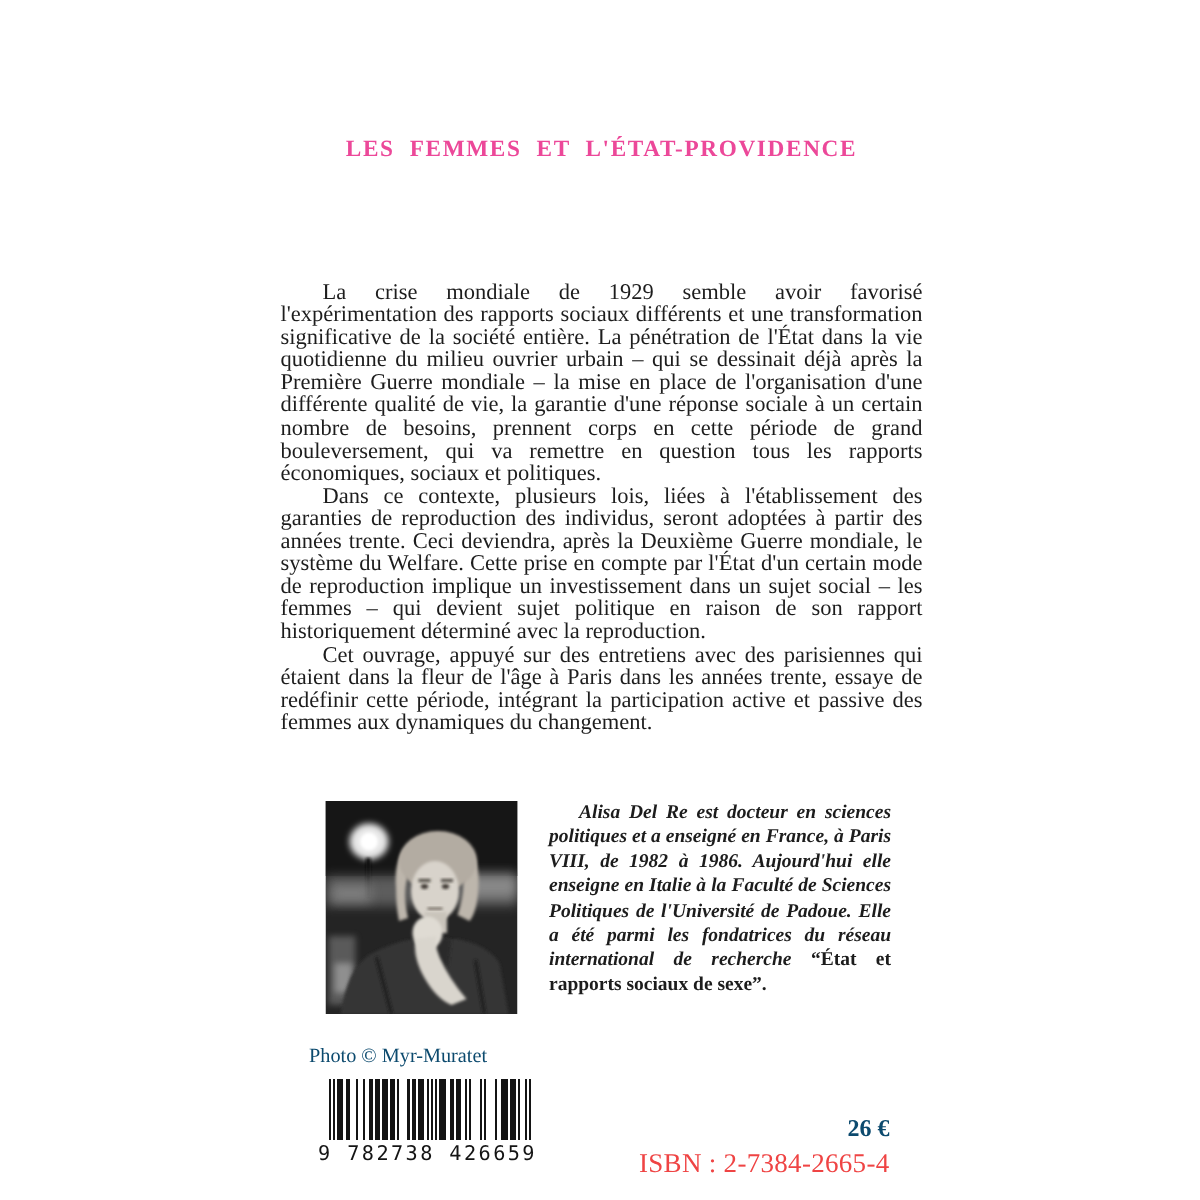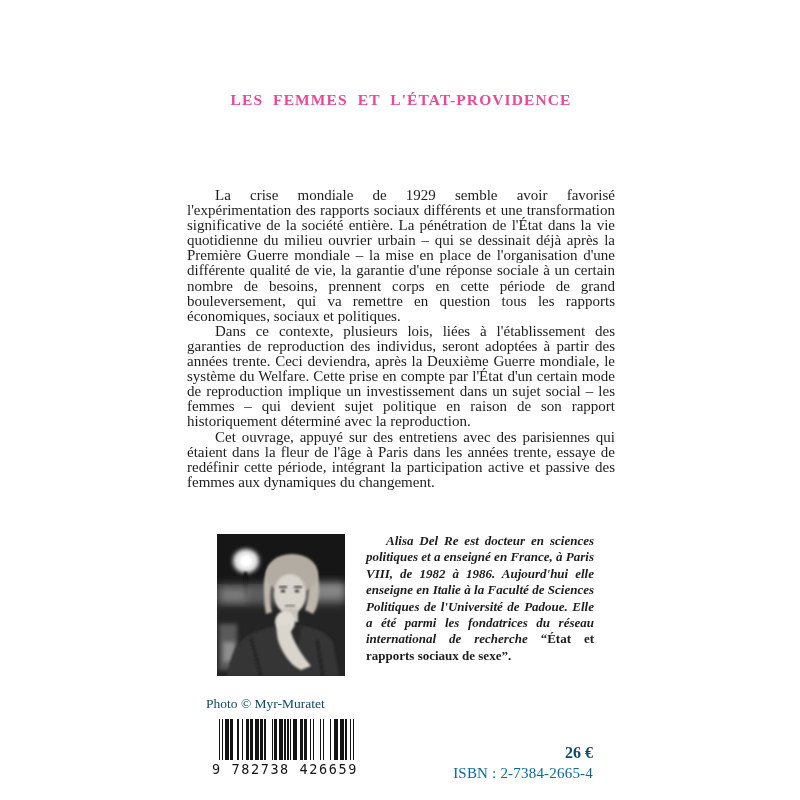--- a/index.html
+++ b/index.html
@@ -64,21 +64,21 @@
     padding-top:1px;
   }
   .price{
     position:absolute;left:393px;top:744px;width:200px;
     text-align:right;
     font-size:16px;font-weight:700;color:#0c4a6e;
   }
   .isbn{
     position:absolute;left:393px;top:765px;width:200px;
     text-align:right;
-    font-size:15px;color:#0369a1;
+    font-size:18px;color:#ef4444;
     letter-spacing:0.2px;
   }
 </style>
 </head>
 <body>
 
 <div class="cover">
 
   <div class="title">LES FEMMES ET L'ÉTAT-PROVIDENCE</div>
 

